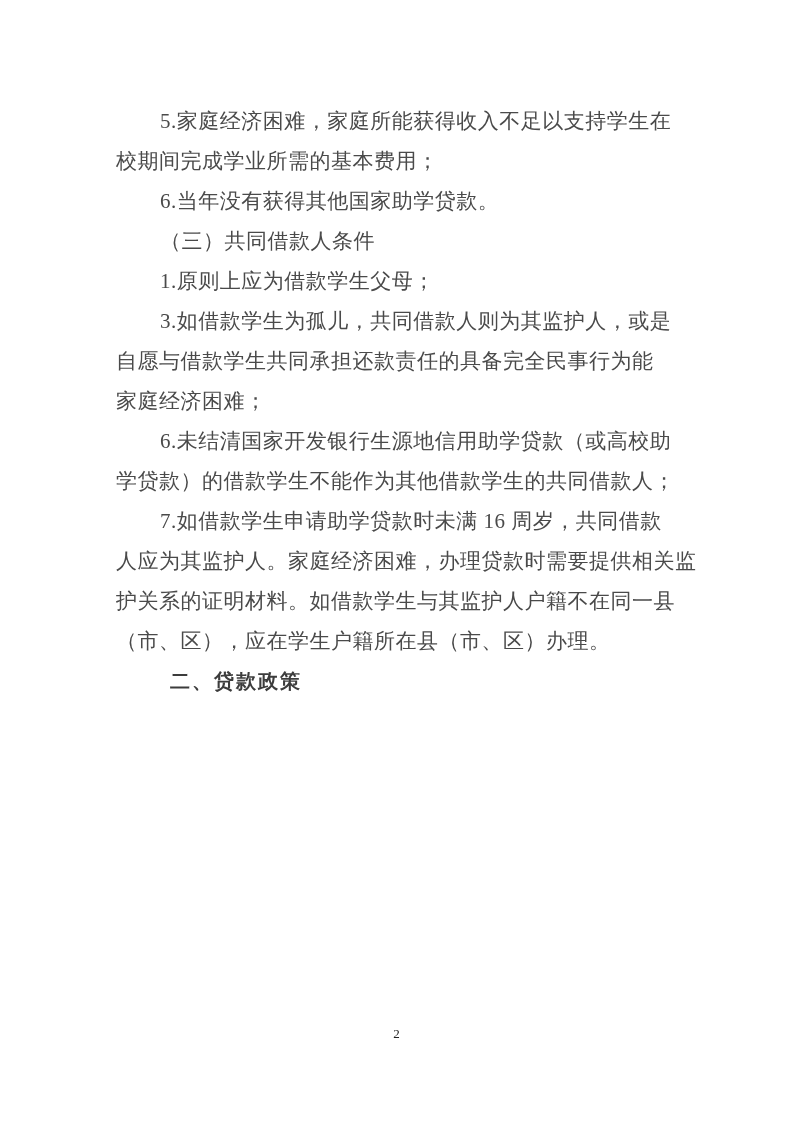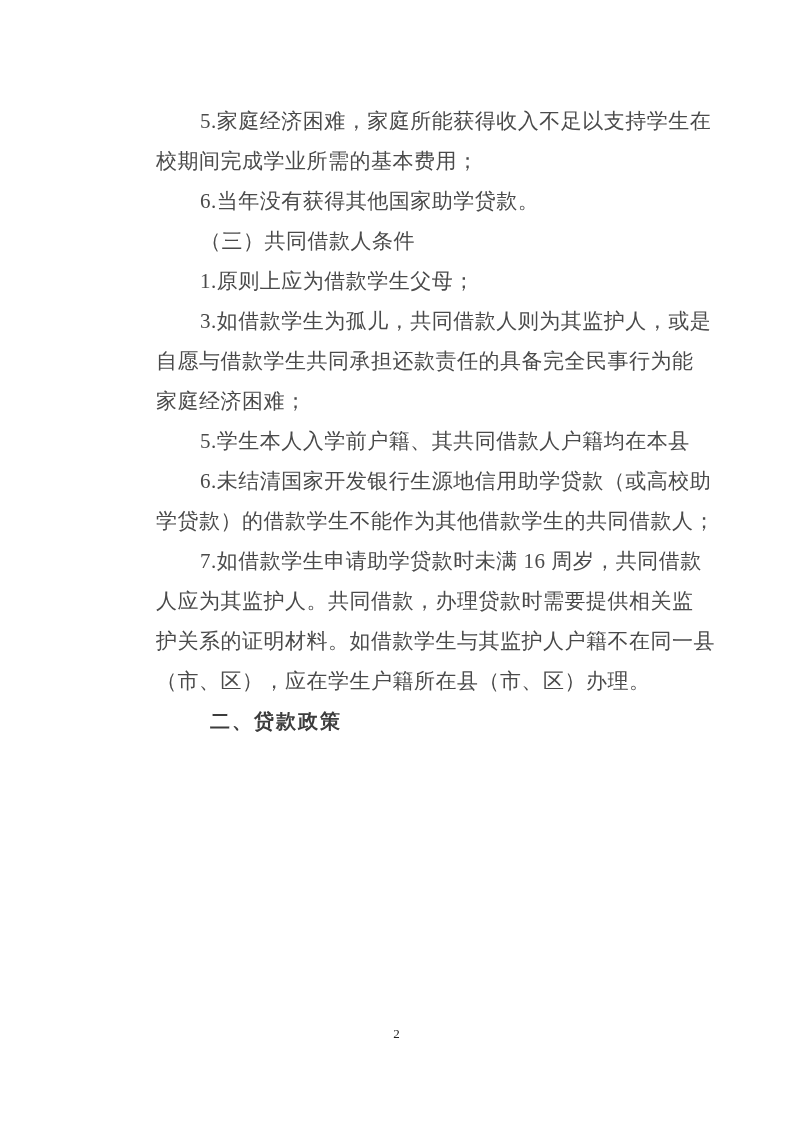--- a/index.html
+++ b/index.html
@@ -13,21 +13,20 @@
     height: 1122px;
     background: #ffffff;
     overflow: hidden;
     font-family: "Liberation Serif", "DejaVu Serif", serif;
   }
   .textblock {
     position: absolute;
     left: 116px;
     top: 101px;
     width: 566px;
-    margin-left: 40px;
   }
   .para {
     margin: 0;
     padding: 0;
   }
   .line {
     height: 40px;
     line-height: 40px;
     font-size: 21px;
     letter-spacing: 0.5px;
@@ -77,29 +76,28 @@
       </div>
       <div class="para">
         <div class="line indent">1.原则上应为借款学生父母；</div>
       </div>
       <div class="para">
         <div class="line indent">3.如借款学生为孤儿，共同借款人则为其监护人，或是</div>
         <div class="line">自愿与借款学生共同承担还款责任的具备完全民事行为能</div>
         <div class="line">家庭经济困难；</div>
       </div>
       <div class="para">
-        <div class="line indent">5.学生本人入学前户籍、其共同借款人户籍均在本县</div>
       </div>
       <div class="para">
         <div class="line indent">6.未结清国家开发银行生源地信用助学贷款（或高校助</div>
         <div class="line">学贷款）的借款学生不能作为其他借款学生的共同借款人；</div>
       </div>
       <div class="para">
         <div class="line indent">7.如借款学生申请助学贷款时未满 16 周岁，共同借款</div>
-        <div class="line">人应为其监护人。共同借款，办理贷款时需要提供相关监</div>
+        <div class="line">人应为其监护人。家庭经济困难，办理贷款时需要提供相关监</div>
         <div class="line">护关系的证明材料。如借款学生与其监护人户籍不在同一县</div>
         <div class="line">（市、区），应在学生户籍所在县（市、区）办理。</div>
       </div>
       <div class="para">
         <div class="line indent bold">二、贷款政策</div>
       </div>
     </div>
 
   <div class="footer-pagenum">2</div>
 

